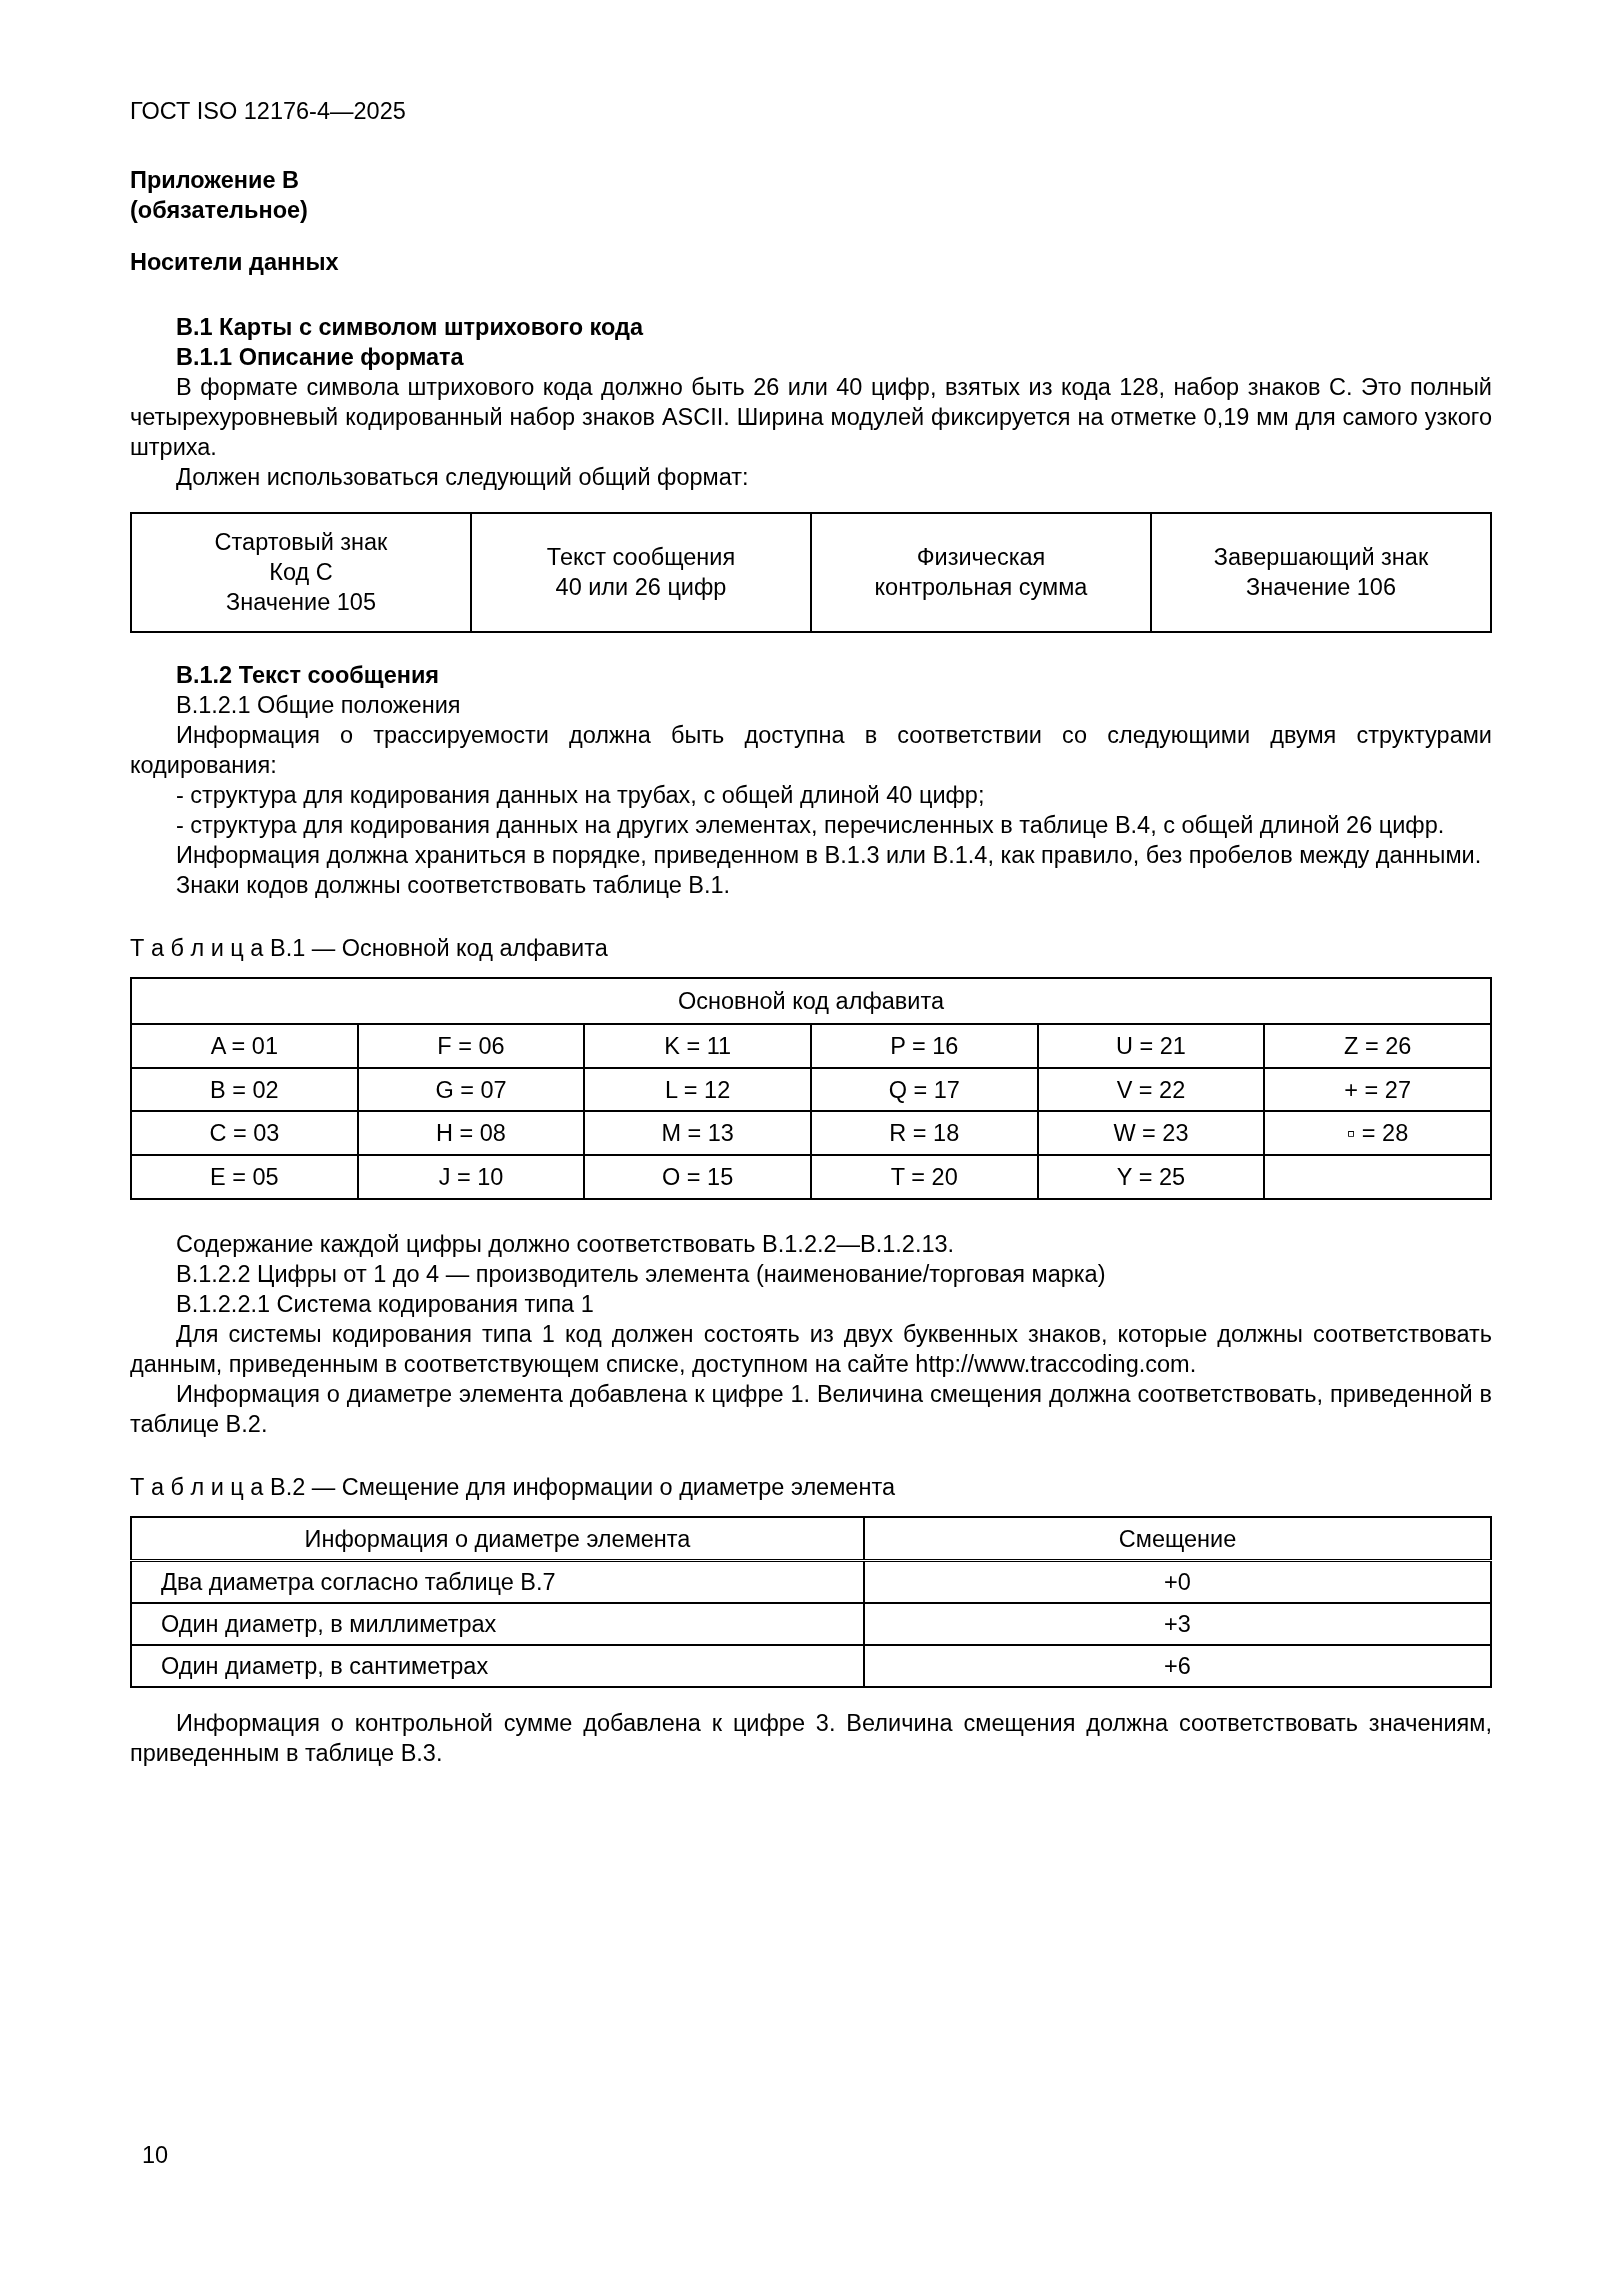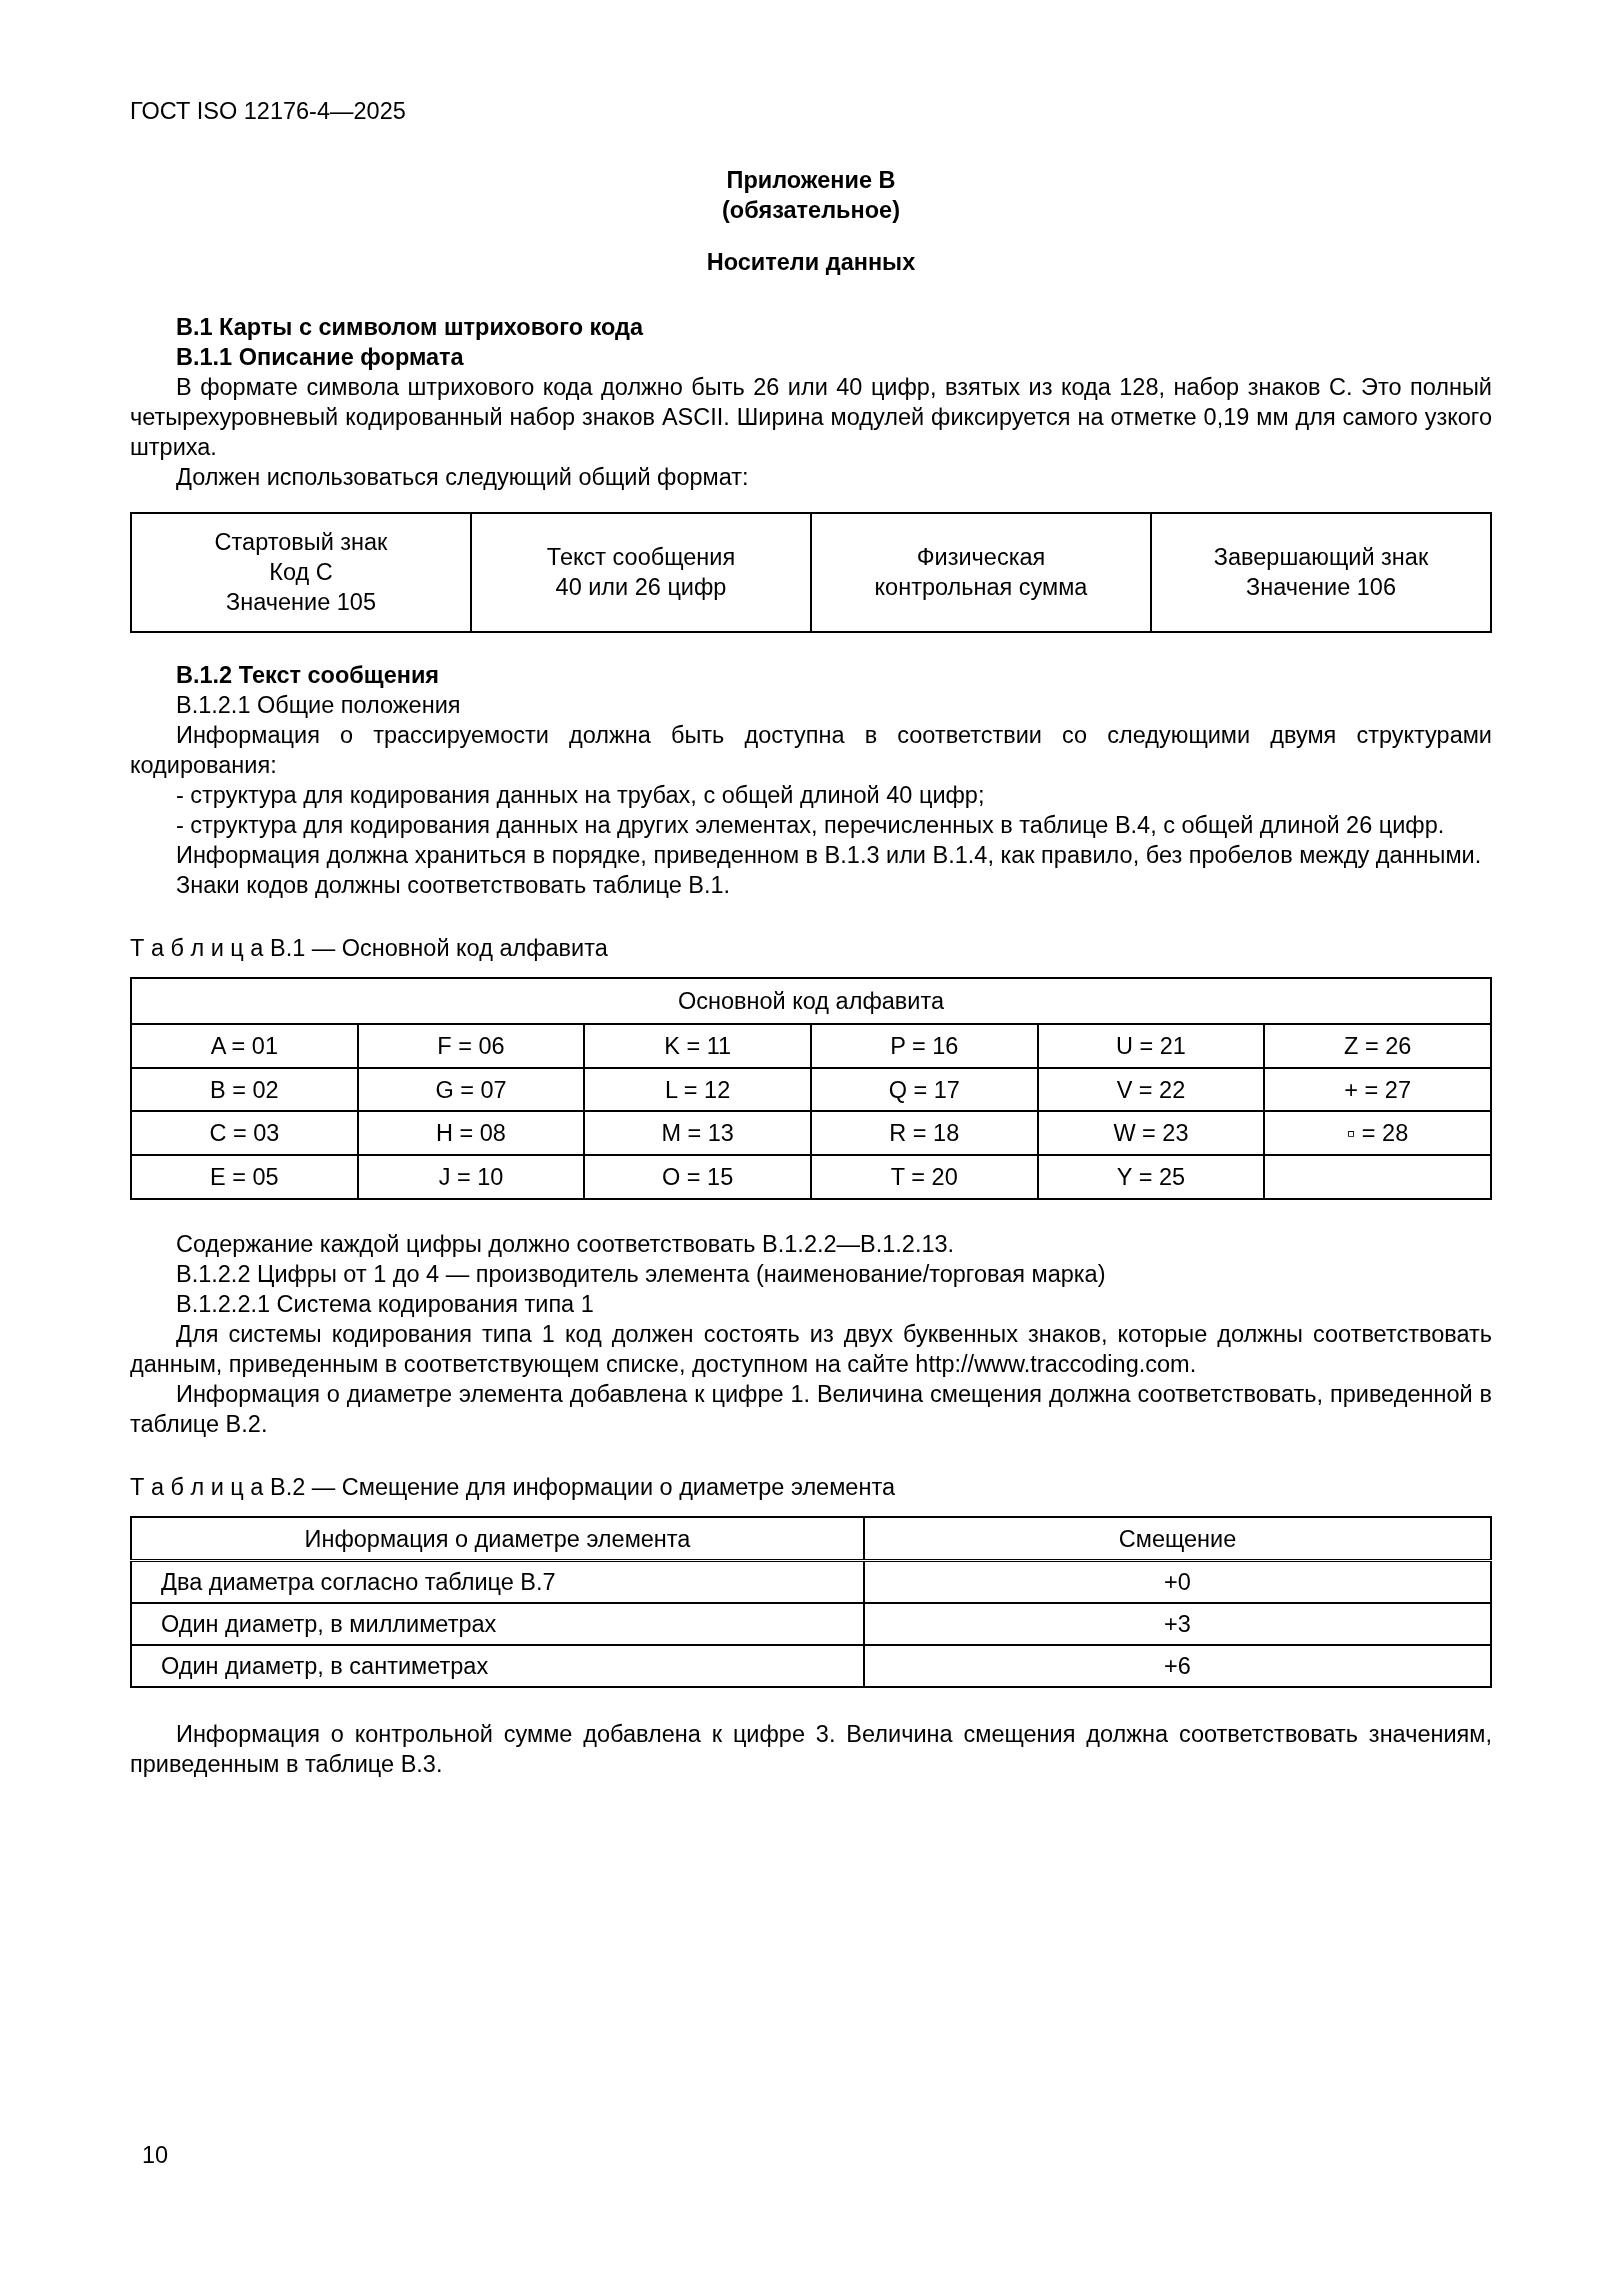--- a/index.html
+++ b/index.html
@@ -16,21 +16,21 @@
     left: 130px;
     top: 96px;
     width: 1362px;
     font-size: 23.5px;
     line-height: 30px;
   }
   .doc-header {
     font-weight: normal;
     margin-bottom: 39px;
   }
-  .center { text-align: center; }
+  .center { }
   .bold { font-weight: bold; }
   .app-title {
     margin-top: 22px;
     margin-bottom: 35px;
   }
   .h-bold {
     font-weight: bold;
     text-indent: 46px;
   }
   .h-plain { text-indent: 46px; }
@@ -58,21 +58,21 @@
   .tb1 { margin-bottom: 29px; }
   .tb1 td {
     text-align: center;
     vertical-align: middle;
     padding: 5.9px 7.8px;
   }
   .tb1 .tb1-header td {
     padding: 6.9px 7.8px;
     border-bottom: 2.9px solid #000;
   }
-  .tb2 { margin-bottom: 31px; }
+  .tb2 { margin-bottom: 20px; }
   .tb2 .tb2-head td {
     text-align: center;
     padding: 5.9px 7.8px;
     border-bottom: 3.9px double #000;
   }
   .tb2 td { vertical-align: middle; padding: 4.9px 7.8px; }
   .tb2 .cell-left { text-align: left; padding-left: 29px; }
   .tb2 .cell-center { text-align: center; }
   .col-w54 { width: 54%; }
   .col-w46 { width: 46%; }

